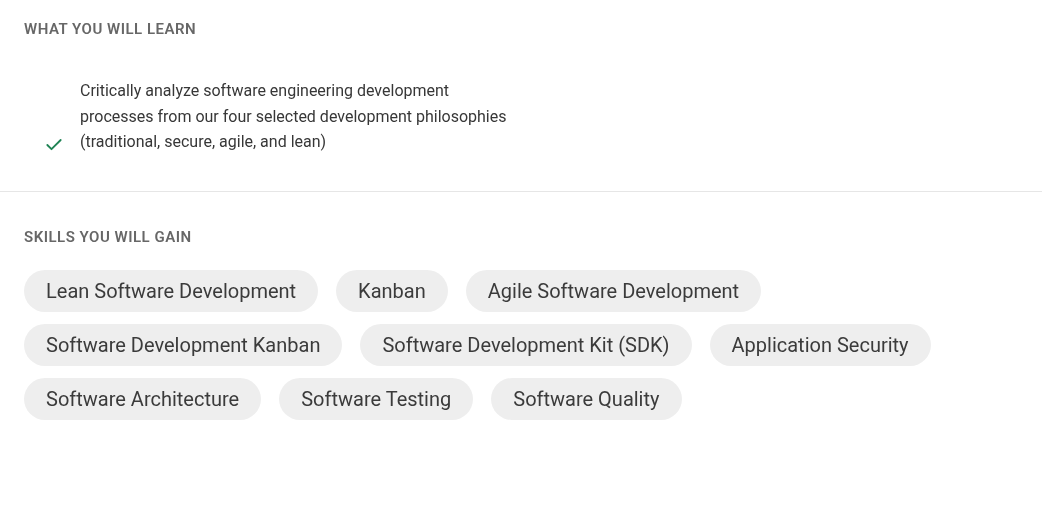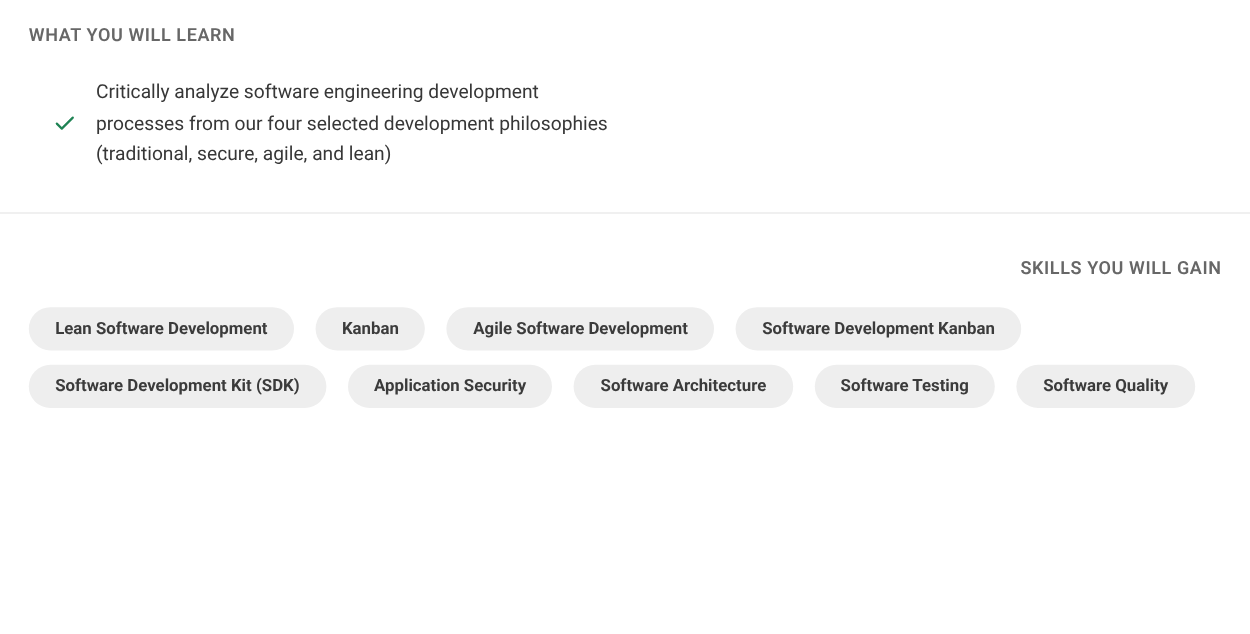--- a/index.html
+++ b/index.html
@@ -12,34 +12,34 @@
       background: #ffffff;
       color: #333333;
       width: 1042px;
       padding: 20px 24px 30px 24px;
     }
     .section-heading {
       font-size: 15px;
       font-weight: 600;
       letter-spacing: 0.5px;
       color: #676767;
-      margin-bottom: 26px;
+      margin-bottom: 40px;
     }
     .learn-grid {
       display: grid;
       grid-template-columns: 1fr 1fr;
       column-gap: 32px;
       row-gap: 32px;
       padding-left: 20px;
       padding-right: 10px;
       padding-bottom: 36px;
     }
     .learn-item {
       display: flex;
-      align-items: center;
+      align-items: flex-end;
       gap: 16px;
     }
     .check-icon-wrap {
       flex-shrink: 0;
       width: 20px;
       height: 20px;
       margin-top: 2px;
       display: flex;
       align-items: center;
       justify-content: center;
@@ -62,38 +62,36 @@
       border: none;
       border-top: 1px solid #e6e6e6;
       margin-left: -24px;
       margin-right: -24px;
     }
     .skills-section {
       padding-top: 36px;
     }
     .skills-section .section-heading {
       margin-bottom: 24px;
-      text-align: right;
     }
     .pill-container {
       display: flex;
       flex-wrap: wrap;
       gap: 12px 18px;
     }
     .pill {
       background: #eeeeee;
       color: #3b3b3b;
-      font-size: 14px;
+      font-size: 20px;
       line-height: 1;
       padding: 11px 22px;
       border-radius: 999px;
       white-space: nowrap;
       display: inline-flex;
       align-items: center;
-      font-weight: bold;
     }
   </style>
 </head>
 <body>
 
 <section>
   <h2 class="section-heading">WHAT YOU WILL LEARN</h2>
   <div class="learn-grid">
 
     <div class="learn-item">

